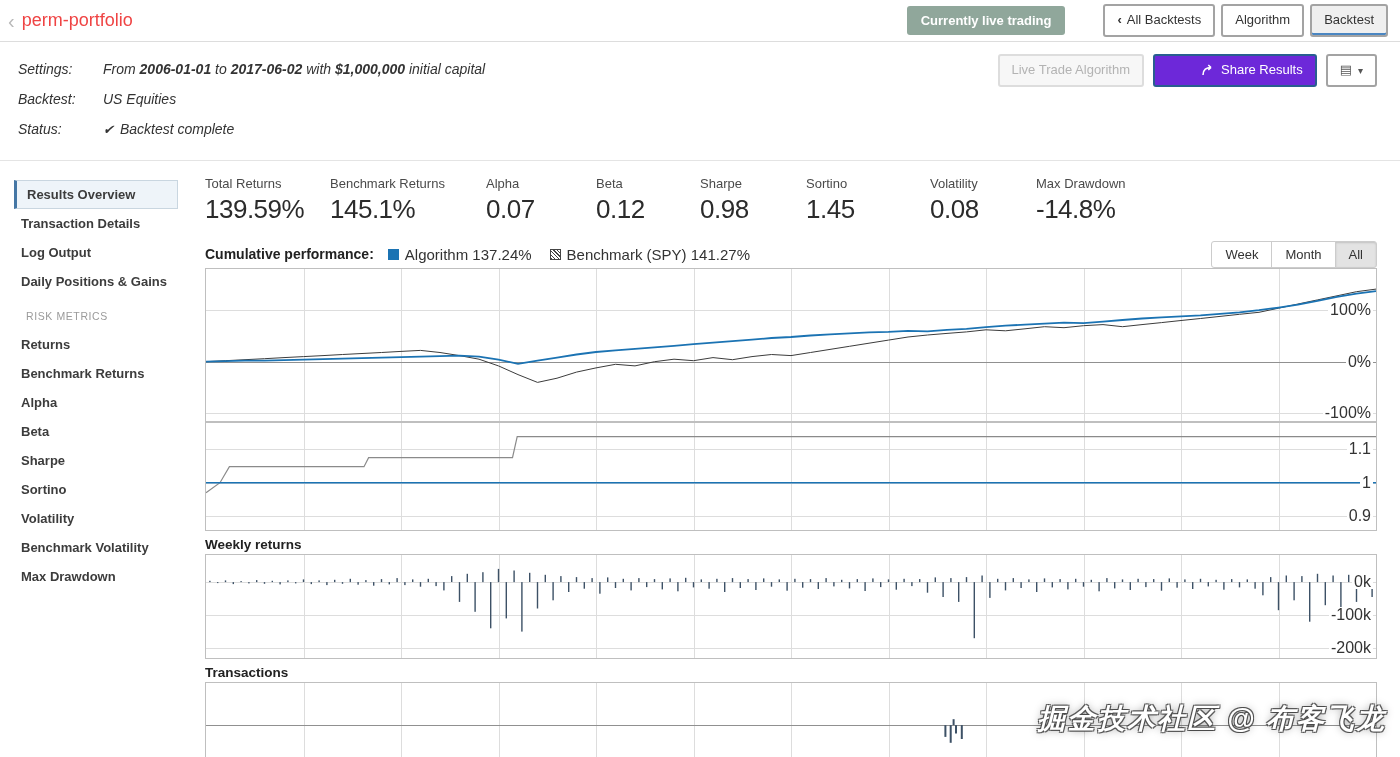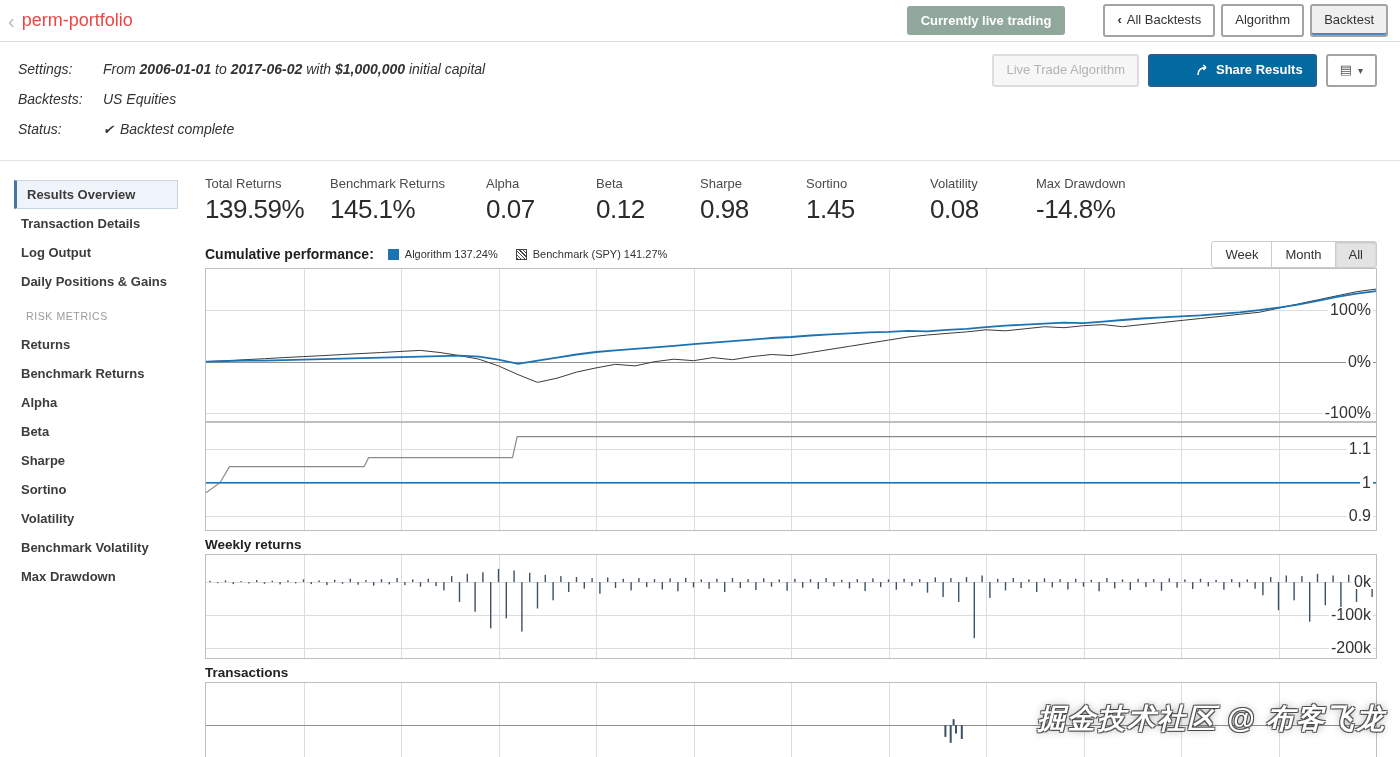--- a/index.html
+++ b/index.html
@@ -23,22 +23,22 @@
 
   
   .meta{position:absolute;left:0;top:42px;width:100%;height:119px;background:#fff;
         border-bottom:1px solid #e4e4e4;box-sizing:border-box;padding:12px 0 0 18px;}
   .meta-row{height:30px;display:flex;align-items:center;font-size:14px;color:#333;font-style:italic;}
   .meta-label{width:85px;flex:0 0 85px;}
   .meta-value b{font-weight:bold;}
   .check-icon{color:#333;margin-right:6px;font-size:13px;}
   .meta-actions{position:absolute;right:23px;top:12px;display:flex;gap:9px;align-items:center;}
   .btn-disabled{color:#b3b3b3;background:#f7f7f7;border-color:#ddd;cursor:default;}
-  .btn-primary{background:#0369a1;border-color:#285e90;color:#fff;display:flex;
-               align-items:center;gap:6px;font-weight:bold;padding-left:47px;}
+  .btn-primary{background:#6d28d9;border-color:#285e90;color:#fff;display:flex;
+               align-items:center;gap:6px;font-weight:normal;padding-left:47px;}
   .btn-dropdown{color:#555;display:flex;align-items:center;gap:6px;}
   .caret{font-size:10px;color:#555;}
 
   
   .sidebar{position:absolute;left:14px;top:180px;width:164px;}
   .side-item{font-size:13px;font-weight:bold;color:#3c3c3c;padding:6px;cursor:pointer;
              border:1px solid transparent;box-sizing:border-box;}
   .side-item.active{background:#eef4f9;border-color:#c9d6e0;border-left:3px solid #4577a5;
                     padding-left:10px;}
   .side-section{font-size:10.5px;color:#9a9a9a;letter-spacing:.6px;padding:14px 12px 8px;}
@@ -49,21 +49,21 @@
   .stat{box-sizing:border-box;}
   .stat:nth-child(1){width:125px}.stat:nth-child(2){width:156px}.stat:nth-child(3){width:110px}
   .stat:nth-child(4){width:104px}.stat:nth-child(5){width:106px}.stat:nth-child(6){width:124px}
   .stat:nth-child(7){width:106px}.stat:nth-child(8){flex:1}
   .stat-label{font-size:13px;color:#4a4a4a;margin-bottom:3px;}
   .stat-value{font-size:26px;color:#2b2b2b;letter-spacing:-.5px;}
 
   .chart-head{display:flex;align-items:center;height:28px;margin-top:10px;}
   .chart-head.tight{margin-top:8px;height:22px;}
   .chart-title{font-size:14px;font-weight:bold;color:#222;margin-right:14px;}
-  .legend-item{display:flex;align-items:center;margin-right:18px;font-size:11px;color:#333;justify-content:space-between;}
+  .legend-item{display:flex;align-items:center;margin-right:18px;font-size:15px;color:#333;justify-content:space-between;}
   .sw{width:11px;height:11px;display:inline-block;margin-right:6px;flex:0 0 11px;}
   .sw-blue{background:#1b73b3;}
   .sw-hatch-dark{background:repeating-linear-gradient(45deg,#444 0,#444 1px,#fff 1px,#fff 2.5px);
                  border:1px solid #444;box-sizing:border-box;}
   .sw-hatch-gray{background:repeating-linear-gradient(45deg,#999 0,#999 1px,#fff 1px,#fff 2.5px);
                  border:1px solid #999;box-sizing:border-box;}
   .legend-blue{color:#1b73b3;font-weight:bold;}
   .legend-gray{color:#8a8a8a;}
   .range-group{margin-left:auto;display:flex;}
   .rbtn{font-family:inherit;font-size:13px;padding:5px 13px;background:#fff;color:#333;
@@ -109,21 +109,21 @@
       <span>From</span>
       <b>2006-01-01</b>
       <span>to</span>
       <b>2017-06-02</b>
       <span>with</span>
       <b>$1,000,000</b>
       <span>initial capital</span>
     </span>
   </div>
   <div class="meta-row">
-    <span class="meta-label">Backtests:</span>
+    <span class="meta-label">Backtest:</span>
     <span class="meta-value">US Equities</span>
   </div>
   <div class="meta-row">
     <span class="meta-label">Status:</span>
     <span class="meta-value">
       <span class="check-icon">✔</span><span>Backtest complete</span>
     </span>
   </div>
   <div class="meta-actions">
     <button class="btn btn-disabled">Live Trade Algorithm</button>

